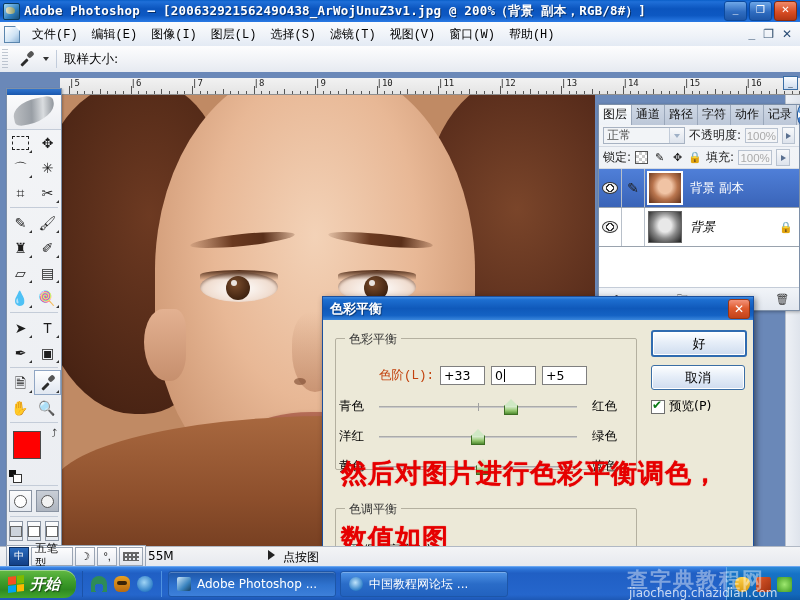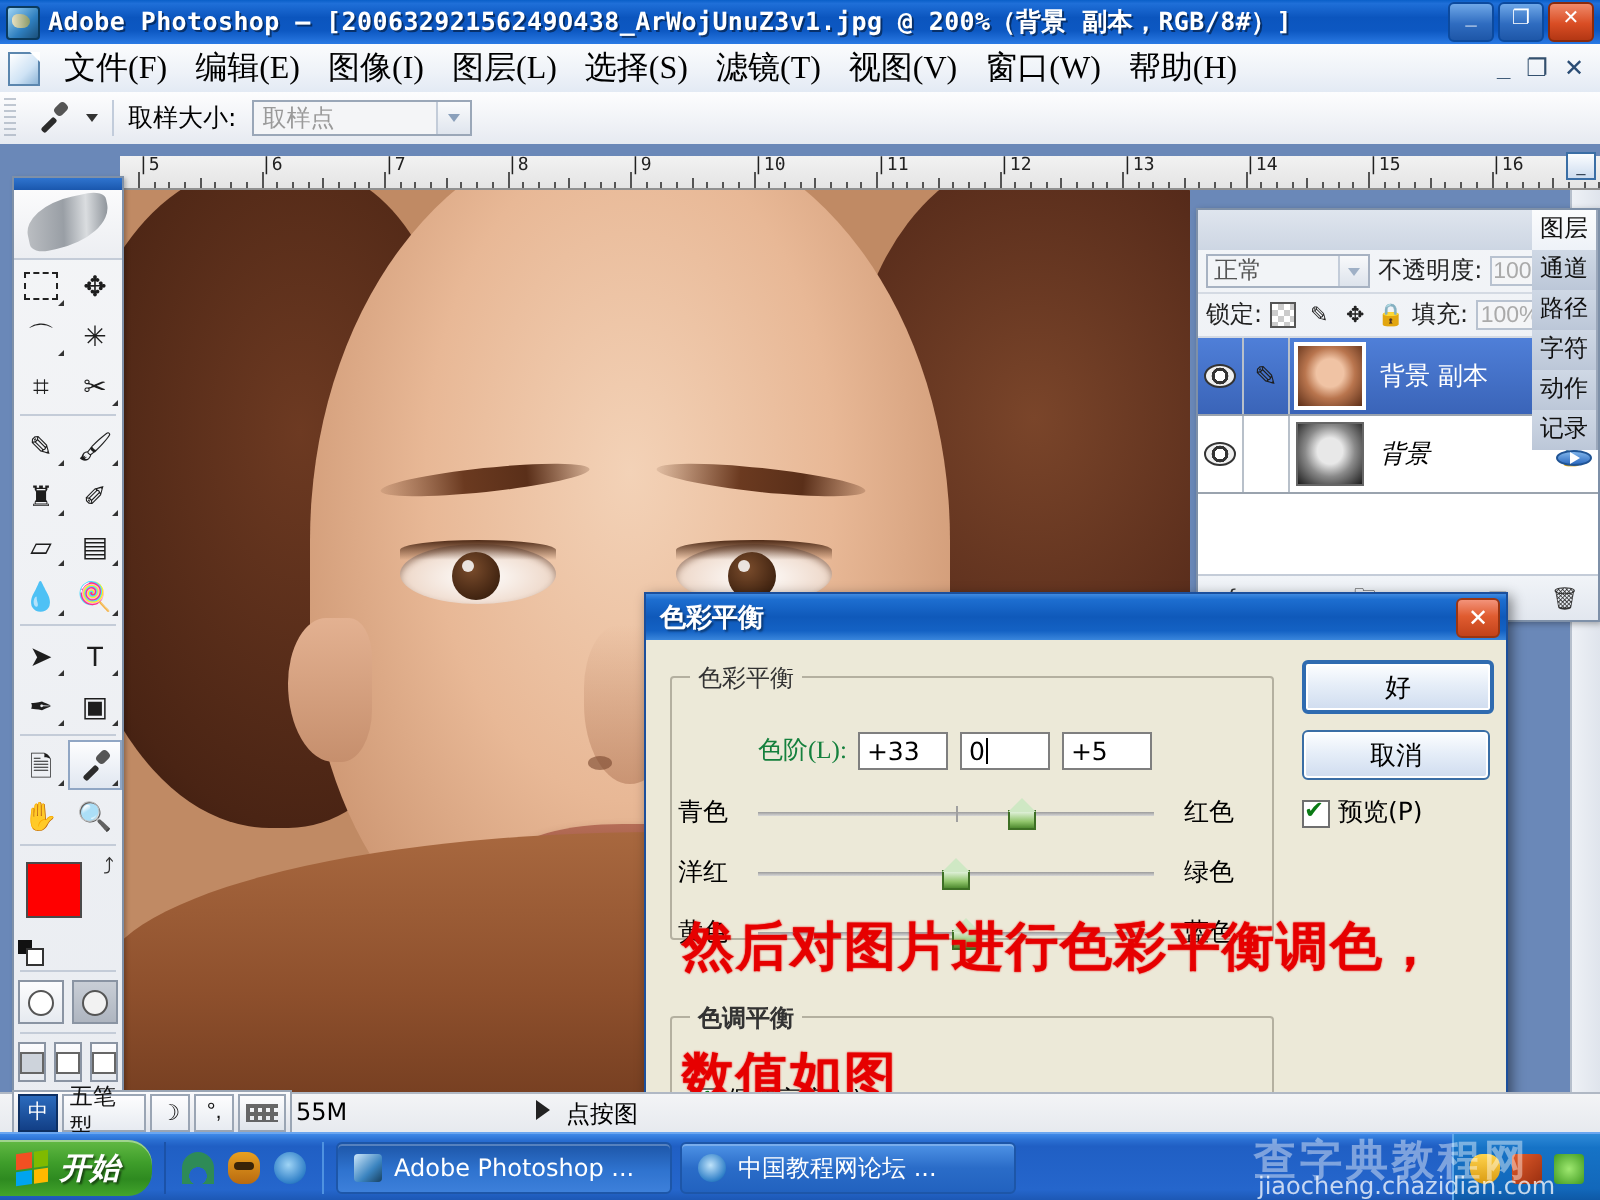--- a/index.html
+++ b/index.html
@@ -46,22 +46,22 @@
     background:linear-gradient(180deg,#fbfcfd,#eef2f8 60%,#e3eaf4);
     border-bottom:1px solid #b9c6da;display:flex;align-items:center;
   }
   .menu-doc-icon{
     width:14px;height:15px;margin:0 5px 0 4px;
     background:linear-gradient(135deg,#fff,#cfe3f5 60%,#8fb6d8);
     border:1px solid #5b86ae;position:relative;
   }
   .menu-doc-icon:after{content:"";position:absolute;right:-1px;top:-1px;border-width:0 5px 5px 0;border-style:solid;border-color:transparent #fff transparent transparent;}
   .menuitem{
-    padding:2px 7px;color:#000;font-size:16px;white-space:nowrap;cursor:default;
-    font-family:Liberation Serif, serif;
+    padding:2px 7px;color:#000;font-size:12px;white-space:nowrap;cursor:default;
+    font-family:Liberation Mono, monospace;
   }
   .menu-win-btns{margin-left:auto;display:flex;gap:4px;padding-right:6px;align-items:center;color:#33506e;font-size:12px;font-weight:bold;}
   .menu-win-btns span{padding:0 2px;}
   .menu-win-btns .x{color:#2a4c74;}
 
   
   .optbar{
     position:absolute;left:0;top:46px;width:800px;height:26px;
     background:linear-gradient(180deg,#fdfdfe,#f1f3f7 55%,#e6eaf1);
     border-bottom:1px solid #aab8cc;display:flex;align-items:center;
@@ -196,21 +196,21 @@
   .sm.on i{background:#cdd3db;}
   .jumpbar{display:flex;}
   .jb{flex:1;height:22px;margin:2px;display:flex;align-items:center;justify-content:center;}
 
   
   .palette{
     position:absolute;left:598px;top:104px;width:200px;
     background:linear-gradient(180deg,#f3f5f8,#e8ecf2);
     border:1px solid #7e90a8;box-shadow:1px 1px 3px rgba(0,0,0,.3);
   }
-  .pal-tabs{display:flex;height:20px;background:linear-gradient(180deg,#dfe5ee,#cdd6e3);position:relative;align-items:flex-end;flex-direction:column;}
+  .pal-tabs{display:flex;height:20px;background:linear-gradient(180deg,#dfe5ee,#cdd6e3);position:relative;align-items:flex-end;}
   .pal-tab{
     font-size:12px;padding:1px 4px 2px 4px;color:#111;position:relative;
     background:linear-gradient(180deg,#cfd8e5,#bcc7d8);border-right:1px solid #9aa7ba;
     font-family:"DejaVu Sans","Liberation Sans",sans-serif;white-space:nowrap;
   }
   .pal-tab.active{background:linear-gradient(180deg,#fbfcfd,#eef2f8);font-weight:normal;}
   .pal-more{margin-left:auto;width:16px;height:16px;border-radius:50%;
     background:linear-gradient(180deg,#7fb4ea,#2f6cc0);border:1px solid #205494;
     display:flex;align-items:center;justify-content:center;margin-right:3px;margin-bottom:1px;}
   .pal-more i{width:0;height:0;border-top:3px solid transparent;border-bottom:3px solid transparent;border-left:5px solid #fff;}
@@ -270,23 +270,23 @@
     display:flex;align-items:center;justify-content:center;}
   .dlg-body{position:relative;height:245px;}
   .group{
     position:absolute;border:1px solid #b4b0a0;border-radius:2px;
   }
   .group > .gtitle{
     position:absolute;top:-8px;left:9px;background:#ece9d8;padding:0 4px;font-size:12px;color:#333;
     font-family:"DejaVu Sans","Liberation Sans",sans-serif;
   }
   .g1{left:12px;top:18px;width:300px;height:130px;}
-  .g2{left:12px;top:188px;width:300px;height:48px;font-weight:bold;}
+  .g2{left:12px;top:188px;width:300px;height:48px;}
   .lv-row{position:absolute;left:56px;top:46px;display:flex;align-items:center;gap:6px;}
-  .lv-label{font-size:12.5px;color:#15803d;font-family:Liberation Serif, serif;}
+  .lv-label{font-size:12.5px;color:#c2410c;font-family:Liberation Mono, monospace;}
   .lv-input{width:45px;height:19px;border:1px solid #7f7f7f;background:#fff;font-size:12.5px;
     display:flex;align-items:center;padding-left:3px;box-sizing:border-box;color:#000;
     font-family:"DejaVu Sans","Liberation Sans",sans-serif;}
   .caret{display:inline-block;width:1px;height:13px;background:#000;margin-left:1px;}
   .sl-row{position:absolute;display:flex;align-items:center;width:278px;left:16px;}
   .sl-end{font-size:12.5px;color:#000;width:34px;font-family:"DejaVu Sans","Liberation Sans",sans-serif;}
   .sl-end.r{text-align:right;}
   .track{position:relative;flex:1;height:16px;margin:0 6px;}
   .track:before{content:"";position:absolute;left:0;top:7px;width:100%;height:2px;
     background:linear-gradient(180deg,#9b9b9b,#d8d8d8);}
@@ -449,26 +449,20 @@
   </div>
 
   <div class="optbar">
     <div class="grip"></div>
     <div class="eyedropper-btn">
         <div class="eyed"></div>
       </div>
     <div class="tri-down"></div>
     <div class="vsep"></div>
     <div class="opt-label">取样大小:</div>
-    <div class="combo">
-      <span>取样点</span>
-      <span class="arrow">
-          <i></i>
-        </span>
-    </div>
   </div>
 
   <div class="canvas-area"></div>
 
   <div class="photo">
     <div class="photo-inner">
       <div class="hair-l"></div>
       <div class="hair-r"></div>
       <div class="face"></div>
       <div class="ear"></div>

